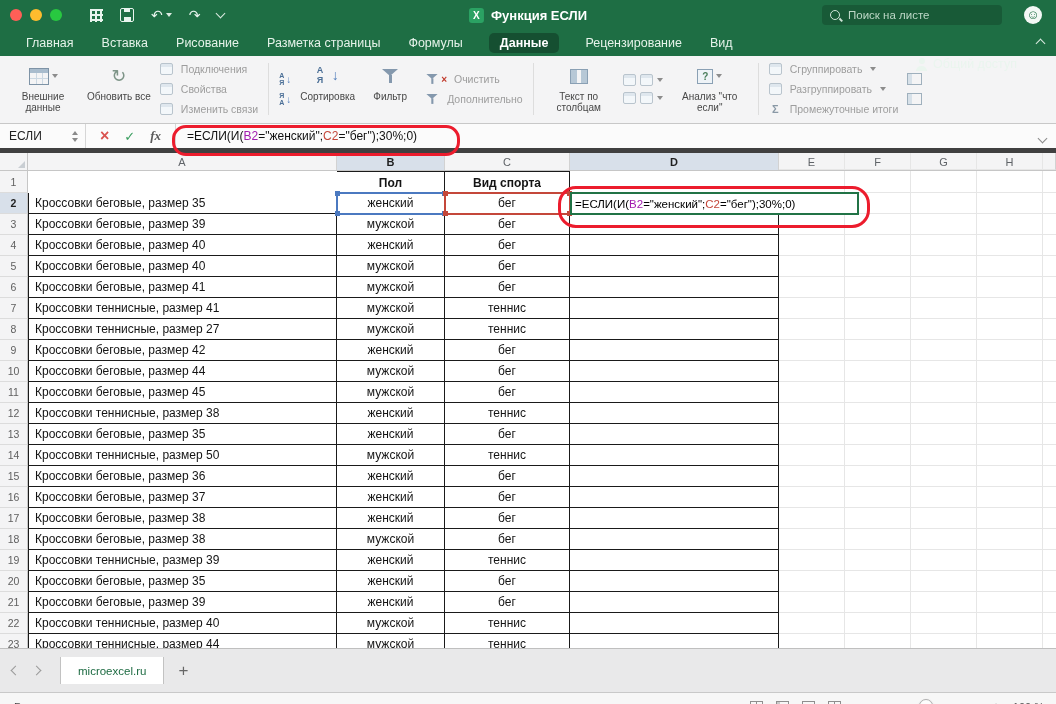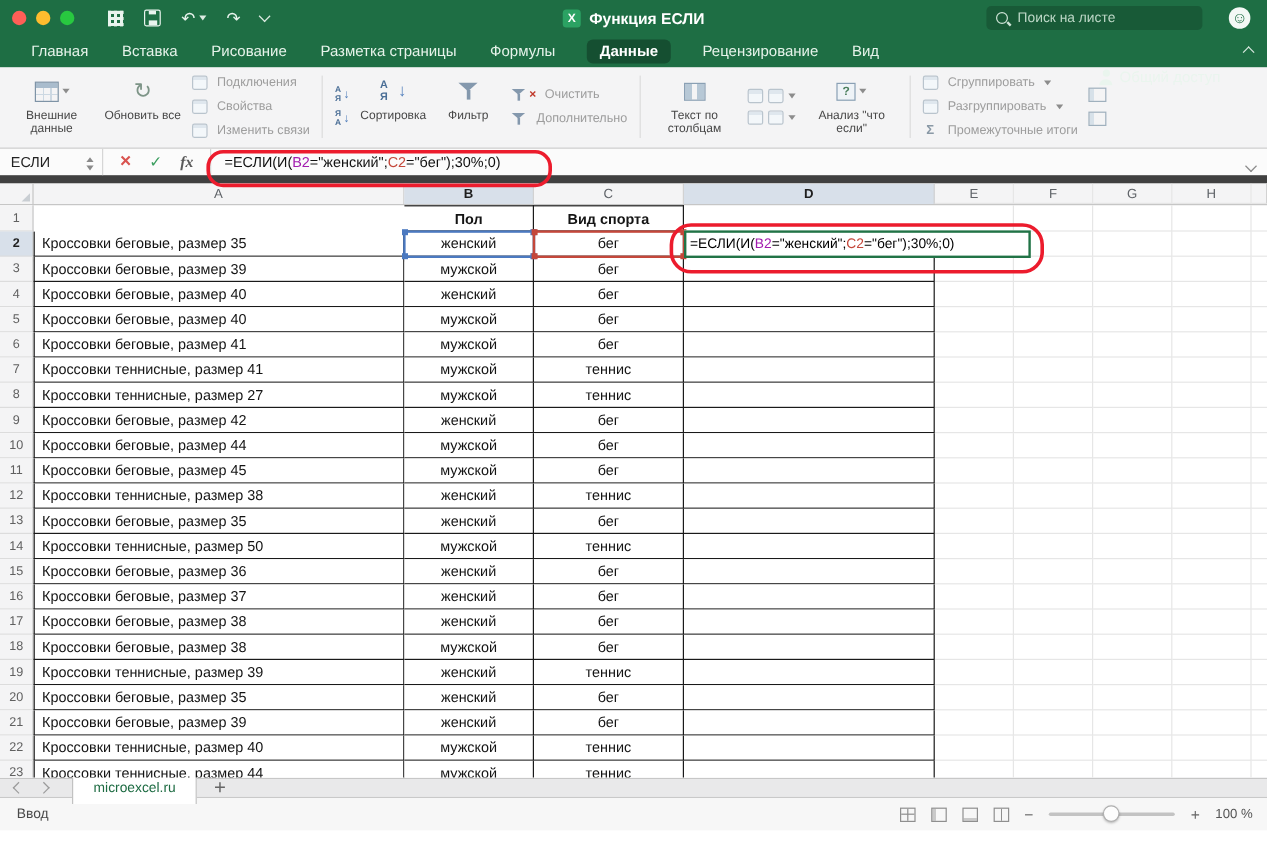--- a/index.html
+++ b/index.html
@@ -74,21 +74,21 @@
   .ic-funnel.small{transform:scale(.7);margin:-2px;}
   .ic-cols{width:18px;height:15px;border:1px solid #8aa0b4;box-sizing:border-box;background:linear-gradient(90deg,#b7c8d6 0 6px,transparent 6px 10px,#b7c8d6 10px 16px);}
   .ic-what{width:16px;height:15px;border:1px solid #8aa0b4;box-sizing:border-box;display:flex;align-items:center;justify-content:center;font-size:10px;font-weight:700;color:#4a7e5c;background:#eef3f7;}
   .cluster{display:flex;flex-direction:column;justify-content:center;gap:6px;}
   .crow{display:flex;align-items:center;gap:4px;}
   .outl{width:15px;height:12px;border:1px solid #9fb0bd;background:linear-gradient(90deg,#d7e1e9 0 4px,transparent 4px);box-sizing:border-box;}
   .sig{font-size:11px;color:#8a99a6;font-weight:700;width:13px;text-align:center;flex-shrink:0;}
   .clr-x{color:#c0392b;font-weight:700;font-size:10px;margin-left:-6px;margin-right:-1px;}
 
   
-  .formulabar{position:relative;height:29px;background:#fbfbfb;border-bottom:7px solid #404040;display:flex;align-items:center;box-sizing:border-box;}
+  .formulabar{position:relative;height:29px;background:#fbfbfb;border-bottom:5px solid #404040;display:flex;align-items:center;box-sizing:border-box;}
   .namebox{width:86px;height:100%;display:flex;align-items:center;position:relative;border-right:1px solid #d6d6d6;box-sizing:border-box;}
   .namebox .nbtext{margin-left:9px;font-size:12px;color:#222;}
   .stepper{position:absolute;right:7px;top:7px;display:flex;flex-direction:column;align-items:center;}
   .tri-up{width:0;height:0;border-left:3.5px solid transparent;border-right:3.5px solid transparent;border-bottom:4.5px solid #8a8a8a;}
   .tri-dn{width:0;height:0;border-left:3.5px solid transparent;border-right:3.5px solid transparent;border-top:4.5px solid #8a8a8a;margin-top:3px;}
   .fbtns{display:flex;align-items:center;gap:15px;padding:0 14px;height:100%;border-right:1px solid #d6d6d6;}
   .fcancel{color:#d9534f;font-size:16px;font-weight:700;line-height:16px;}
   .fconfirm{color:#3a9e5f;font-size:13px;font-weight:700;}
   .ffx{font-family:"Liberation Serif",serif;font-style:italic;font-weight:700;font-size:13px;color:#5a5a5a;}
   .ftext{display:flex;align-items:center;padding-left:11px;font-size:12px;color:#111;white-space:pre;}
@@ -124,21 +124,21 @@
   .refsel.c2{left:444px;top:39px;width:127px;height:23px;border:2px solid #c4473a;}
   .hnd{position:absolute;width:5px;height:5px;background:inherit;}
   .refsel.b2 .hnd{background:#4b79c0;}
   .refsel.c2 .hnd{background:#c4473a;}
   .hnd.tlh{left:-3px;top:-3px;}.hnd.trh{right:-3px;top:-3px;}
   .hnd.blh{left:-3px;bottom:-3px;}.hnd.brh{right:-3px;bottom:-3px;}
   .d2edit{position:absolute;left:570px;top:39px;width:289px;height:23px;box-sizing:border-box;border:2px solid #217346;background:#fff;display:flex;align-items:center;padding-left:3px;font-size:11.5px;white-space:pre;z-index:5;}
   .d2-oval{position:absolute;left:558px;top:33px;width:306px;height:36px;border:3px solid #ec1c2d;border-radius:18px;pointer-events:none;z-index:7;}
 
   
-  .sheetbar{height:16px;background:#e9e9ea;border-top:1px solid #bfbfbf;display:flex;align-items:center;box-sizing:border-box;}
+  .sheetbar{height:44px;background:#e9e9ea;border-top:1px solid #bfbfbf;display:flex;align-items:center;box-sizing:border-box;}
   .snav{color:#9a9a9a;margin-left:12px;}
   .snav + .snav{margin-left:14px;}
   .stab{height:27px;margin-left:20px;background:#fff;border-left:1px solid #c2c2c2;border-right:1px solid #c2c2c2;display:flex;align-items:center;padding:0 17px;font-size:11.5px;color:#1d6b42;}
   .addsheet{font-size:17px;color:#666;margin-left:14px;line-height:17px;}
 
   
   .statusbar{height:28px;border-top:1px solid #c9c9c9;background:#f7f7f7;display:flex;align-items:center;font-size:11.5px;color:#4a4a4a;box-sizing:border-box;}
   .smode{margin-left:14px;}
   .sright{margin-left:auto;display:flex;align-items:center;gap:13px;margin-right:12px;}
   .vicon{width:13px;height:12px;border:1px solid #8f8f8f;box-sizing:border-box;display:inline-block;}

